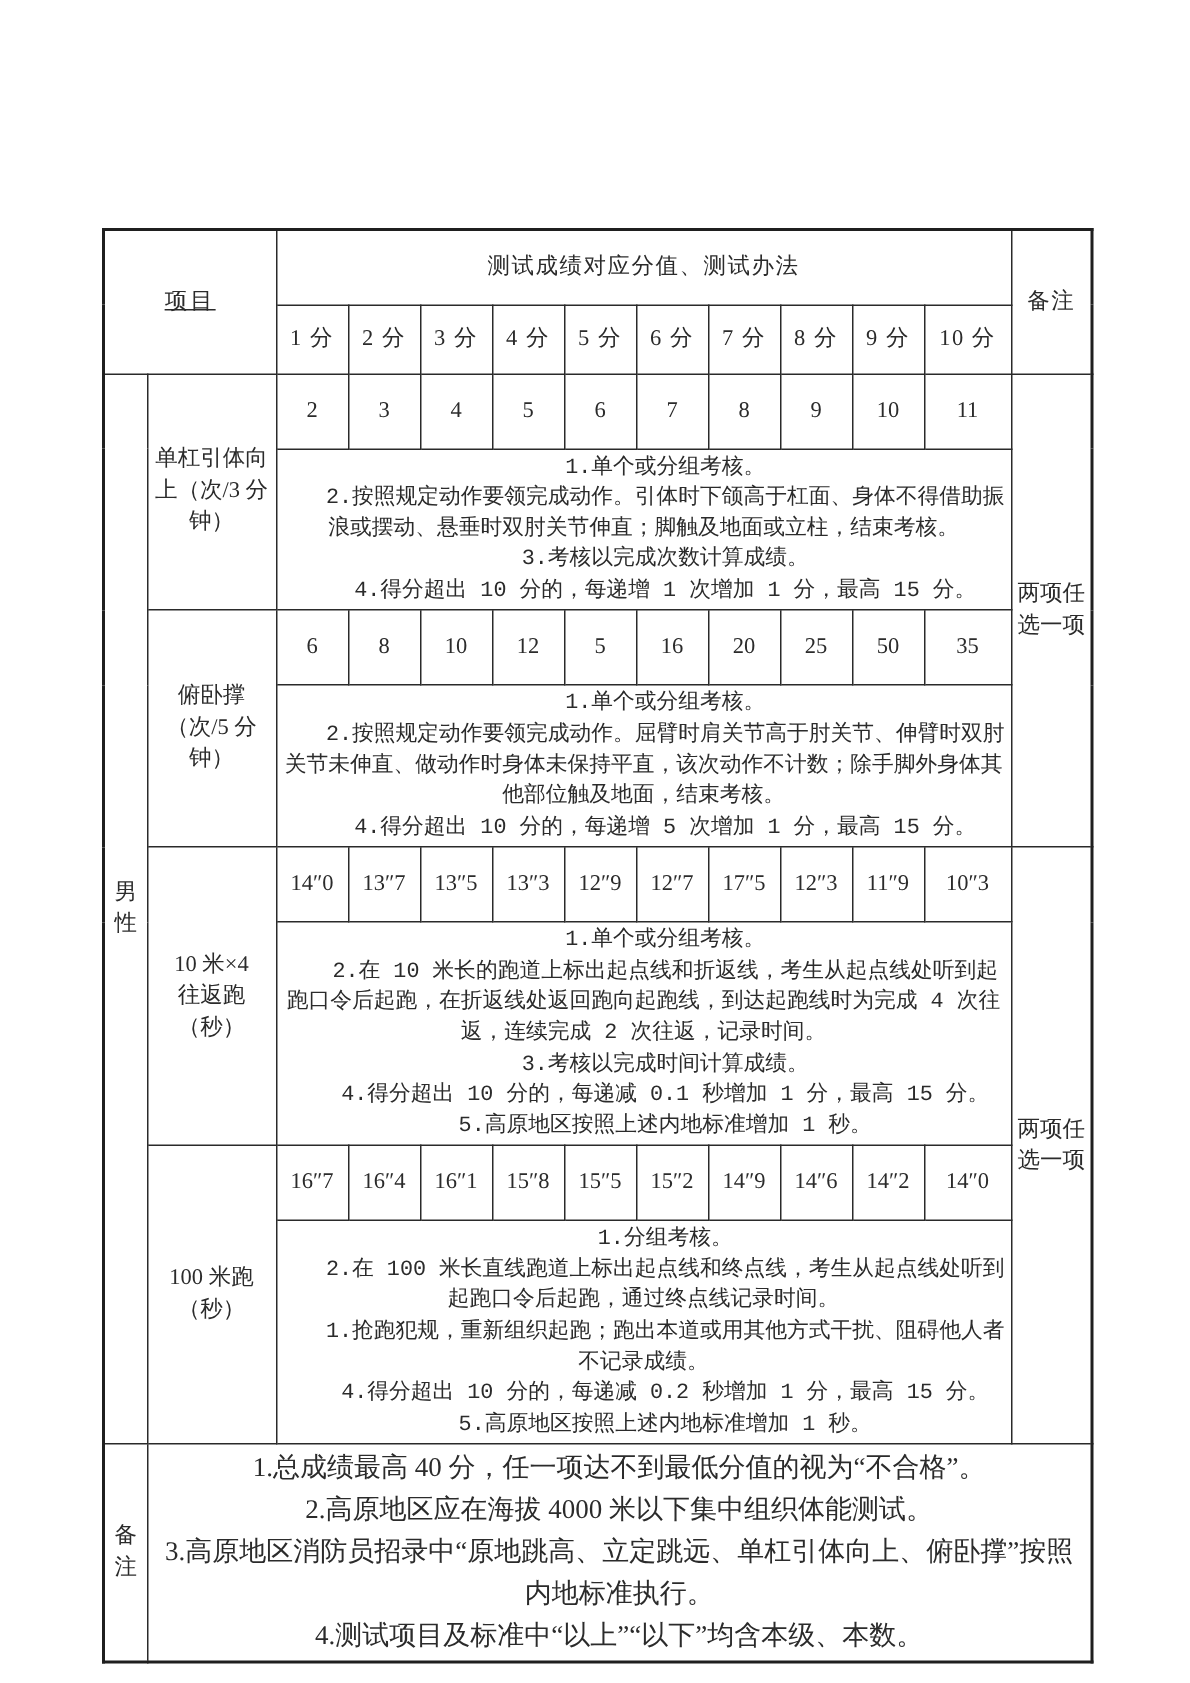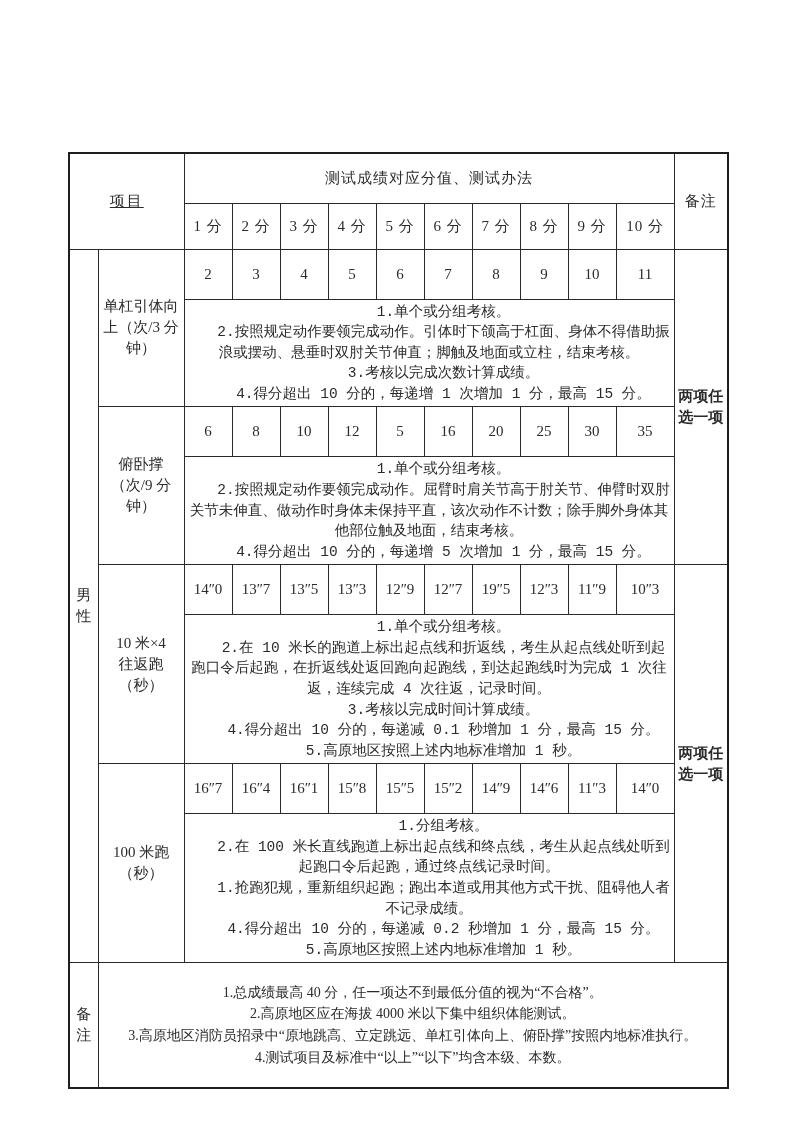--- a/index.html
+++ b/index.html
@@ -59,32 +59,31 @@
   td.method-cell p {
     margin: 0;
     text-indent: 2em;
     line-height: 1.42;
     font-size: 14.5px;
     font-family: Liberation Mono, monospace;
   }
   td.remark-cell {
     line-height: 1.6;
     padding: 2px 9px;
-    font-weight: bold;
   }
   td.footer-label { line-height: 1.9; }
   td.footer-text {
     text-align: left;
     vertical-align: middle;
     padding: 8px 10px 8px 30px;
   }
   td.footer-text p {
     margin: 0;
     line-height: 1.55;
-    font-size: 14px;
+    font-size: 18px;
   }
 </style>
 </head>
 <body>
 
 <div class="page">
   <table class="fitness-table">
     <colgroup>
       <col style="width:29px">
         <col style="width:86px">
@@ -143,31 +142,31 @@
       <td class="method-cell" colspan="10">
         <p>1.单个或分组考核。</p>
         <p>2.按照规定动作要领完成动作。引体时下颌高于杠面、身体不得借助振浪或摆动、悬垂时双肘关节伸直；脚触及地面或立柱，结束考核。</p>
         <p>3.考核以完成次数计算成绩。</p>
         <p>4.得分超出 10 分的，每递增 1 次增加 1 分，最高 15 分。</p>
       </td>
     </tr>
 
     <tr style="height:44px">
       <td class="exname" rowspan="2">俯卧撑
-（次/9 分
+（次/5 分
 钟）</td>
       <td class="values-cell">6</td>
       <td class="values-cell">8</td>
       <td class="values-cell">10</td>
       <td class="values-cell">12</td>
       <td class="values-cell">5</td>
       <td class="values-cell">16</td>
       <td class="values-cell">20</td>
       <td class="values-cell">25</td>
-      <td class="values-cell">30</td>
+      <td class="values-cell">50</td>
       <td class="values-cell">35</td>
     </tr>
 
     <tr style="height:103px">
       <td class="method-cell" colspan="10">
         <p>1.单个或分组考核。</p>
         <p>2.按照规定动作要领完成动作。屈臂时肩关节高于肘关节、伸臂时双肘关节未伸直、做动作时身体未保持平直，该次动作不计数；除手脚外身体其他部位触及地面，结束考核。</p>
         <p>4.得分超出 10 分的，每递增 5 次增加 1 分，最高 15 分。</p>
       </td>
     </tr>
@@ -175,49 +174,49 @@
     <tr style="height:45px">
       <td class="exname" rowspan="2">10 米×4
 往返跑
 （秒）</td>
       <td class="values-cell">14″0</td>
       <td class="values-cell">13″7</td>
       <td class="values-cell">13″5</td>
       <td class="values-cell">13″3</td>
       <td class="values-cell">12″9</td>
       <td class="values-cell">12″7</td>
-      <td class="values-cell">19″5</td>
+      <td class="values-cell">17″5</td>
       <td class="values-cell">12″3</td>
       <td class="values-cell">11″9</td>
       <td class="values-cell">10″3</td>
       <td class="remark-cell" rowspan="4">两项任选一项</td>
     </tr>
 
     <tr style="height:131px">
       <td class="method-cell" colspan="10">
         <p>1.单个或分组考核。</p>
-        <p>2.在 10 米长的跑道上标出起点线和折返线，考生从起点线处听到起跑口令后起跑，在折返线处返回跑向起跑线，到达起跑线时为完成 1 次往返，连续完成 4 次往返，记录时间。</p>
+        <p>2.在 10 米长的跑道上标出起点线和折返线，考生从起点线处听到起跑口令后起跑，在折返线处返回跑向起跑线，到达起跑线时为完成 4 次往返，连续完成 2 次往返，记录时间。</p>
         <p>3.考核以完成时间计算成绩。</p>
         <p>4.得分超出 10 分的，每递减 0.1 秒增加 1 分，最高 15 分。</p>
         <p>5.高原地区按照上述内地标准增加 1 秒。</p>
       </td>
     </tr>
 
     <tr style="height:47px">
       <td class="exname" rowspan="2">100 米跑
 （秒）</td>
       <td class="values-cell">16″7</td>
       <td class="values-cell">16″4</td>
       <td class="values-cell">16″1</td>
       <td class="values-cell">15″8</td>
       <td class="values-cell">15″5</td>
       <td class="values-cell">15″2</td>
       <td class="values-cell">14″9</td>
       <td class="values-cell">14″6</td>
-      <td class="values-cell">11″3</td>
+      <td class="values-cell">14″2</td>
       <td class="values-cell">14″0</td>
     </tr>
 
     <tr style="height:137px">
       <td class="method-cell" colspan="10">
         <p>1.分组考核。</p>
         <p>2.在 100 米长直线跑道上标出起点线和终点线，考生从起点线处听到起跑口令后起跑，通过终点线记录时间。</p>
         <p>1.抢跑犯规，重新组织起跑；跑出本道或用其他方式干扰、阻碍他人者不记录成绩。</p>
         <p>4.得分超出 10 分的，每递减 0.2 秒增加 1 分，最高 15 分。</p>
         <p>5.高原地区按照上述内地标准增加 1 秒。</p>

